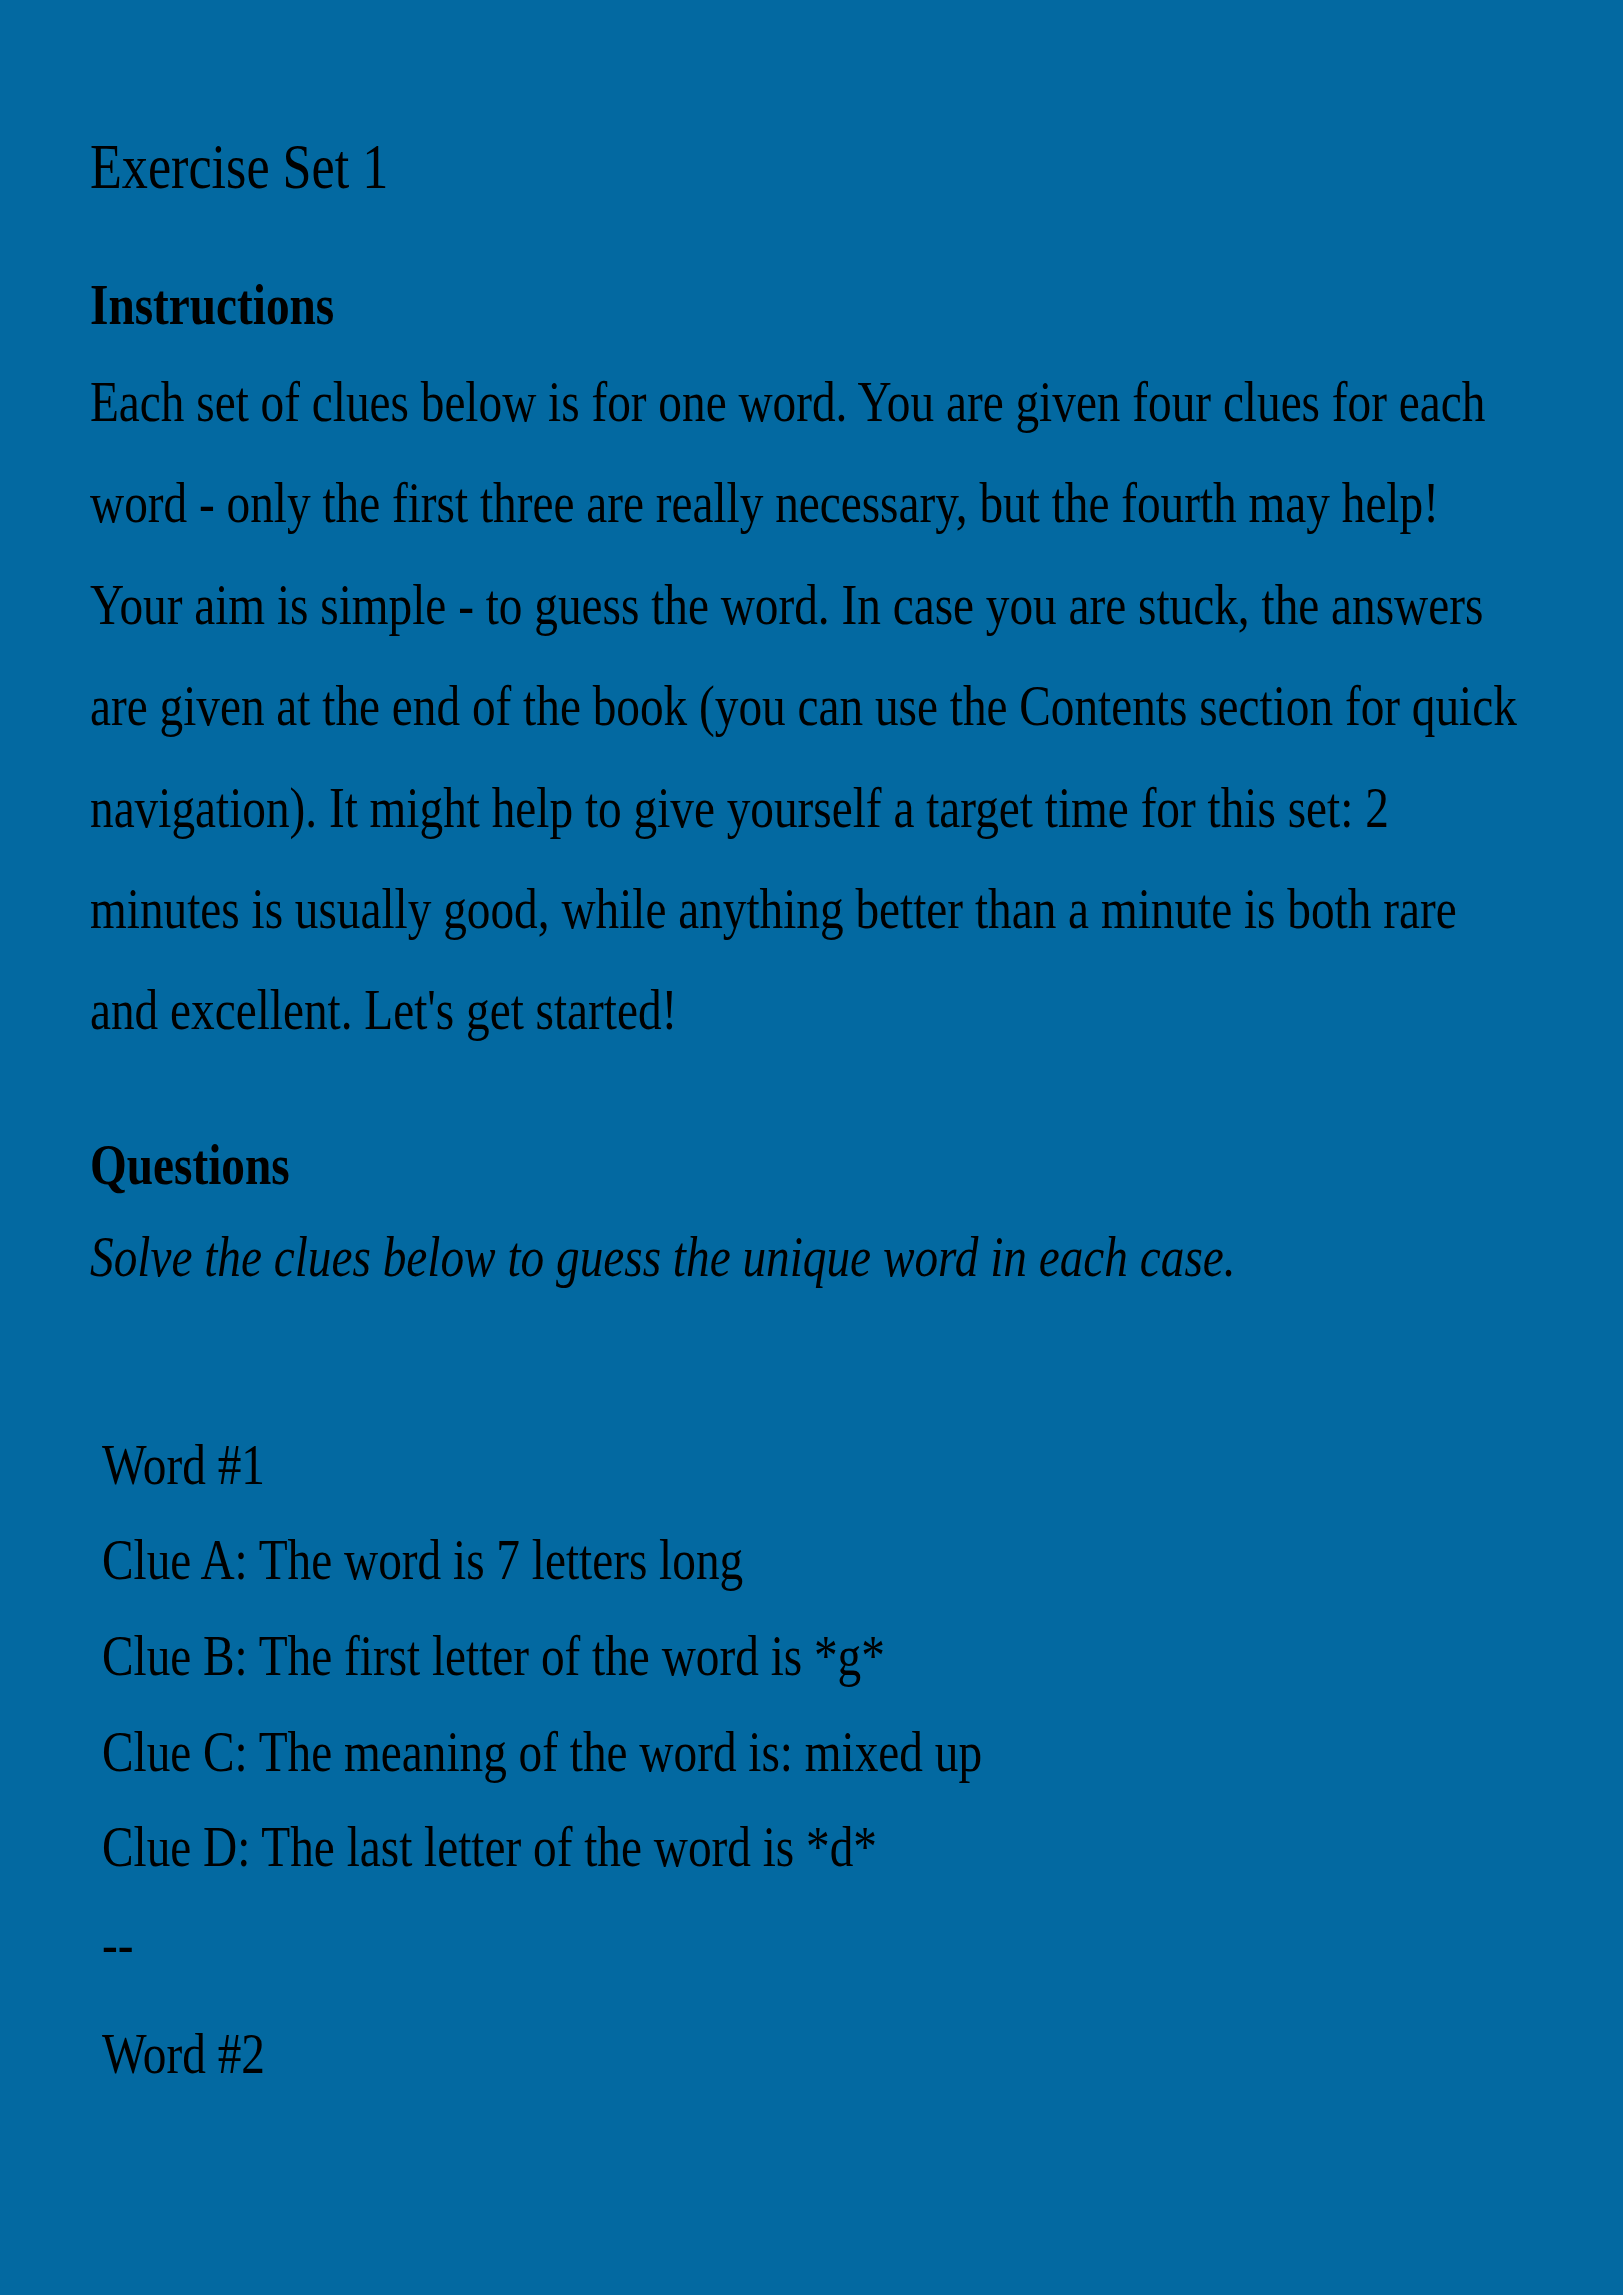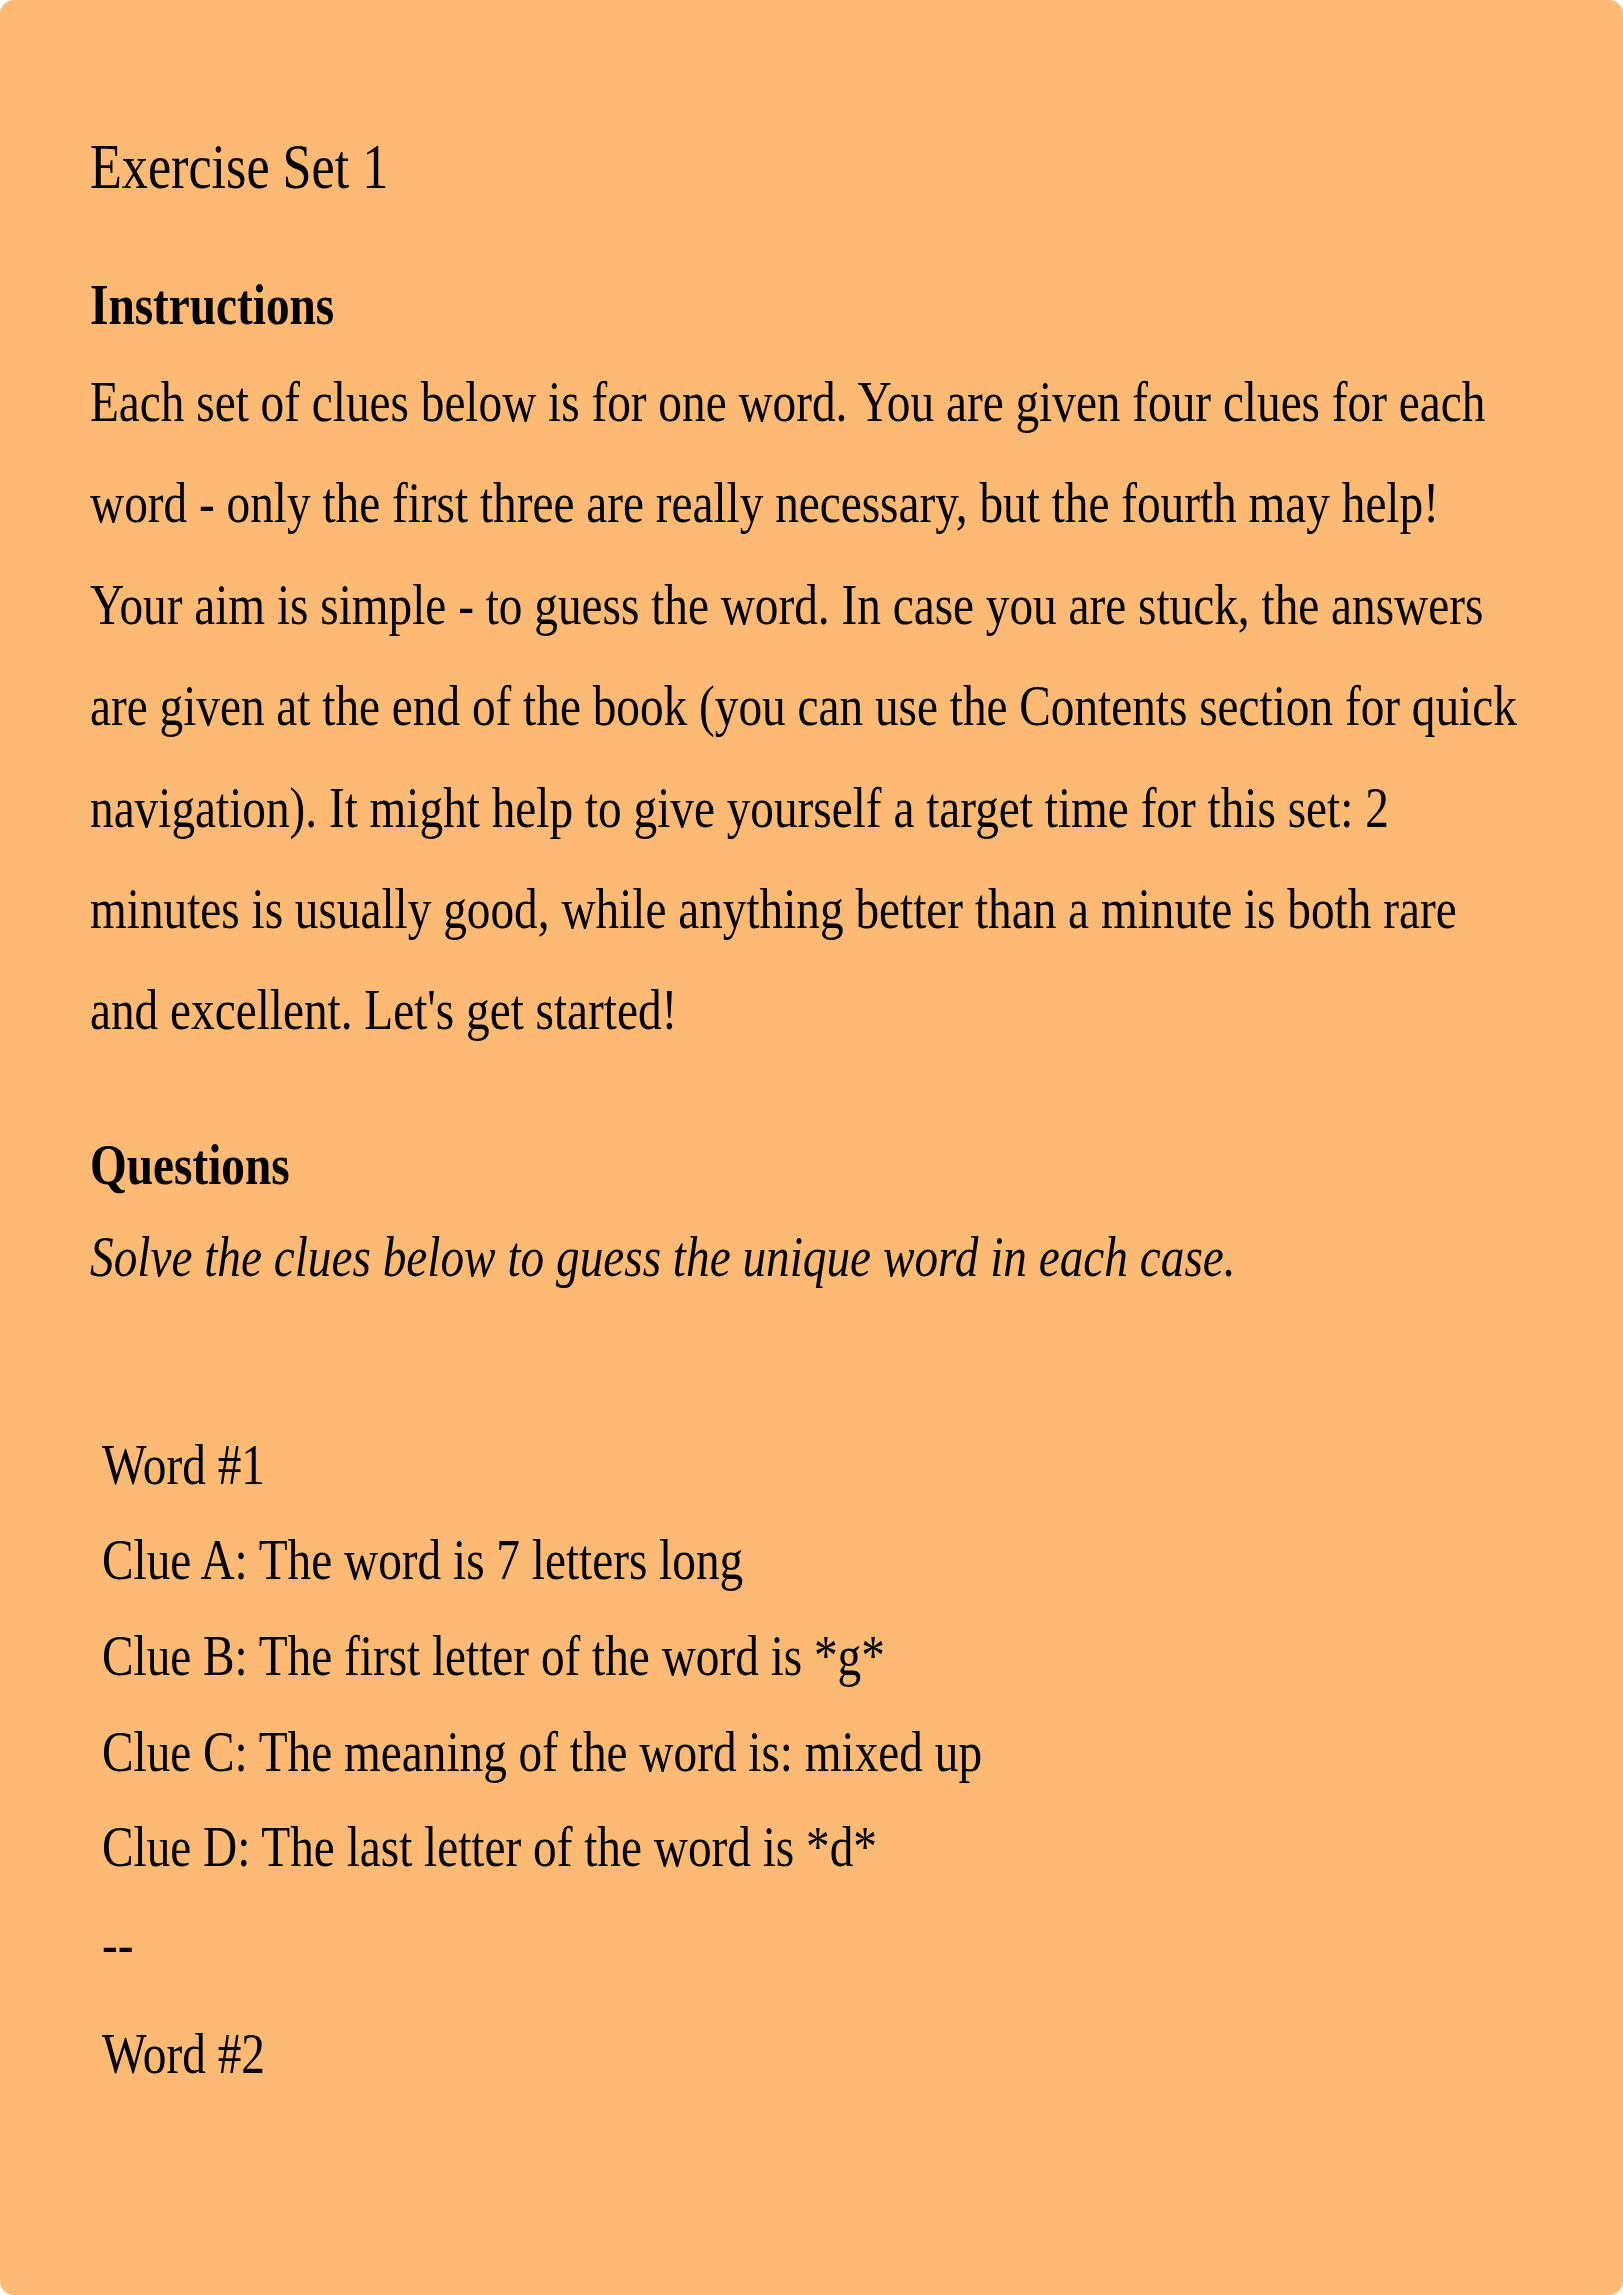--- a/index.html
+++ b/index.html
@@ -11,22 +11,21 @@
     height: 2295px;
     background: #ffffff;
     position: relative;
     font-family: "Liberation Serif", serif;
     color: #000000;
     overflow: hidden;
   }
   .page {
     position: absolute;
     inset: 0;
-    background: #fdba74;
-    border-radius: 14px;
+    background: #0369a1;
   }
   .line {
     position: absolute;
     white-space: nowrap;
     line-height: 1;
     color: #000000;
     transform: scaleX(0.815);
     transform-origin: 0 0;
     font-size: 58px;
     font-weight: normal;

